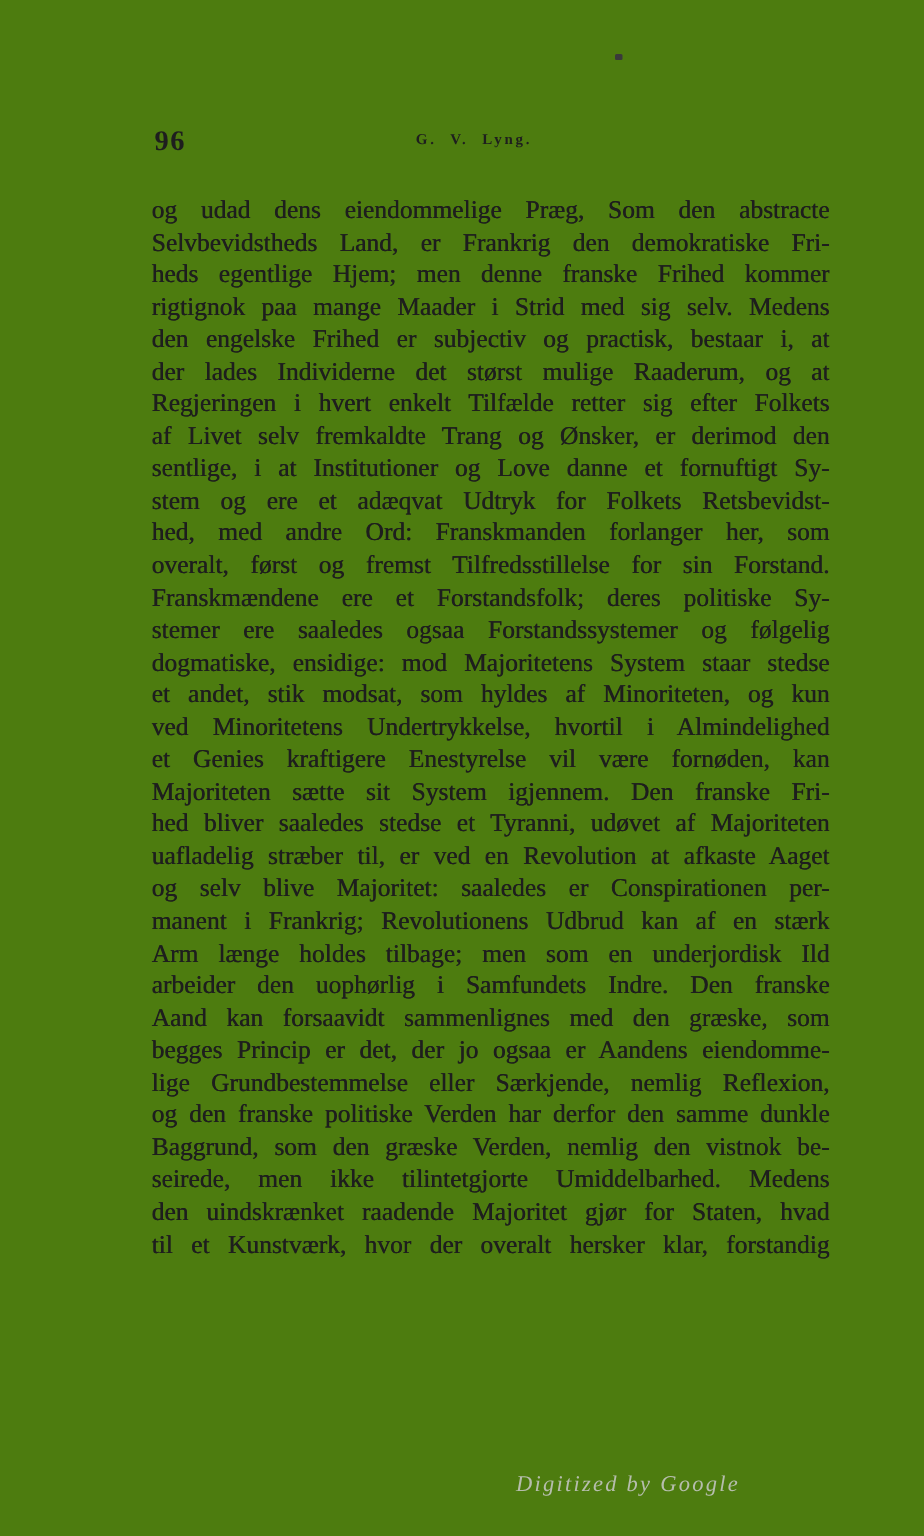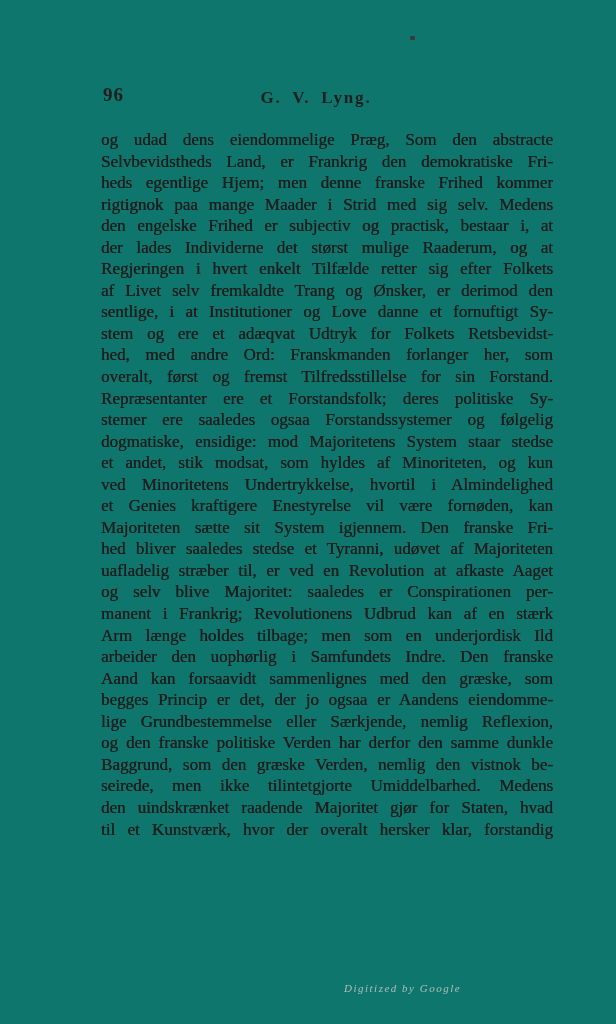--- a/index.html
+++ b/index.html
@@ -4,40 +4,40 @@
 <style>
   html, body {
     margin: 0;
     padding: 0;
     background: #ffffff;
   }
   .page {
     position: relative;
     width: 616px;
     height: 1024px;
-    background: #0f766e;
+    background: #4d7c0f;
     overflow: hidden;
     font-family: "Liberation Serif", "DejaVu Serif", serif;
     color: #1e1e1e;
   }
   .pagenum {
     position: absolute;
     left: 103px;
     top: 84px;
     font-size: 19px;
     font-weight: bold;
     letter-spacing: 1px;
   }
   .running {
     position: absolute;
     left: 101px;
     top: 88px;
     width: 430px;
     text-align: center;
-    font-size: 17px;
+    font-size: 10px;
     font-weight: bold;
     letter-spacing: 1.8px;
     word-spacing: 5px;
   }
   .text-block {
     position: absolute;
     left: 101px;
     top: 129px;
     width: 452px;
   }
@@ -56,21 +56,21 @@
     top: 36px;
     width: 5px;
     height: 4px;
     background: #3a3a3a;
     border-radius: 1px;
   }
   .watermark {
     position: absolute;
     left: 344px;
     top: 982px;
-    font-size: 11px;
+    font-size: 15px;
     font-style: italic;
     color: #c9c9c9;
     letter-spacing: 1.5px;
     filter: blur(0.4px);
     opacity: 0.85;
   }
 </style>
 </head>
 <body>
 
@@ -86,21 +86,21 @@
       <div class="line">heds egentlige Hjem; men denne franske Frihed kommer</div>
       <div class="line">rigtignok paa mange Maader i Strid med sig selv.  Medens</div>
       <div class="line">den engelske Frihed er subjectiv og practisk, bestaar i, at</div>
       <div class="line">der lades Individerne det størst mulige Raaderum, og at</div>
       <div class="line">Regjeringen i hvert enkelt Tilfælde retter sig efter Folkets</div>
       <div class="line">af Livet selv fremkaldte Trang og Ønsker, er derimod den</div>
       <div class="line">sentlige, i at Institutioner og Love danne et fornuftigt Sy-</div>
       <div class="line">stem og ere et adæqvat Udtryk for Folkets Retsbevidst-</div>
       <div class="line">hed, med andre Ord: Franskmanden forlanger her, som</div>
       <div class="line">overalt, først og fremst Tilfredsstillelse for sin Forstand.</div>
-      <div class="line">Repræsentanter ere et Forstandsfolk; deres politiske Sy-</div>
+      <div class="line">Franskmændene ere et Forstandsfolk; deres politiske Sy-</div>
       <div class="line">stemer ere saaledes ogsaa Forstandssystemer og følgelig</div>
       <div class="line">dogmatiske, ensidige: mod Majoritetens System staar stedse</div>
       <div class="line">et andet, stik modsat, som hyldes af Minoriteten, og kun</div>
       <div class="line">ved Minoritetens Undertrykkelse, hvortil i Almindelighed</div>
       <div class="line">et Genies kraftigere Enestyrelse vil være fornøden, kan</div>
       <div class="line">Majoriteten sætte sit System igjennem.  Den franske Fri-</div>
       <div class="line">hed bliver saaledes stedse et Tyranni, udøvet af Majoriteten</div>
       <div class="line">uafladelig stræber til, er ved en Revolution at afkaste Aaget</div>
       <div class="line">og selv blive Majoritet: saaledes er Conspirationen per-</div>
       <div class="line">manent i Frankrig; Revolutionens Udbrud kan af en stærk</div>

